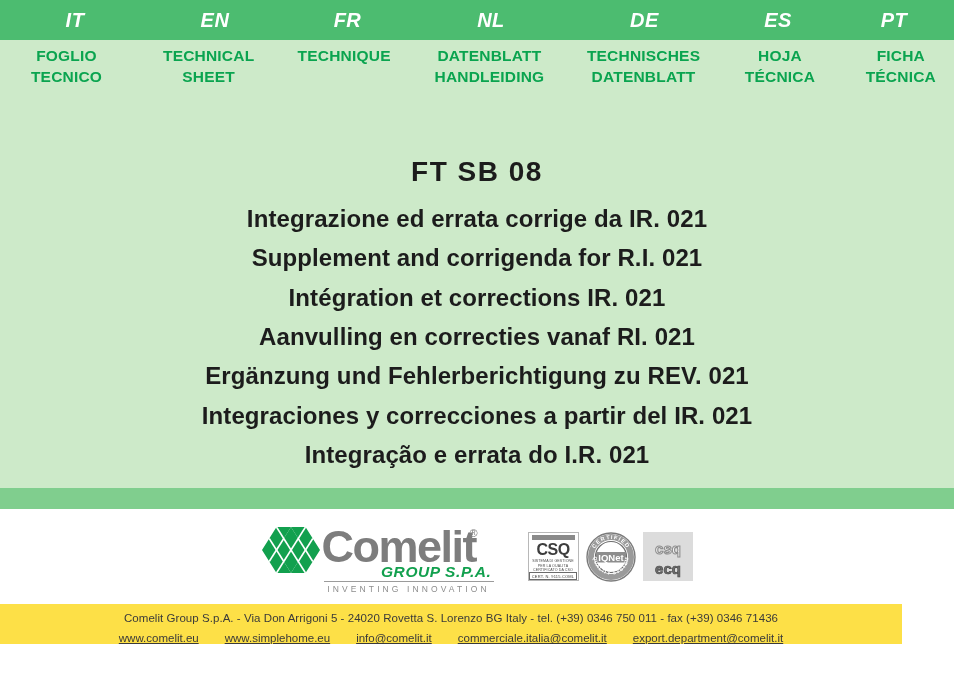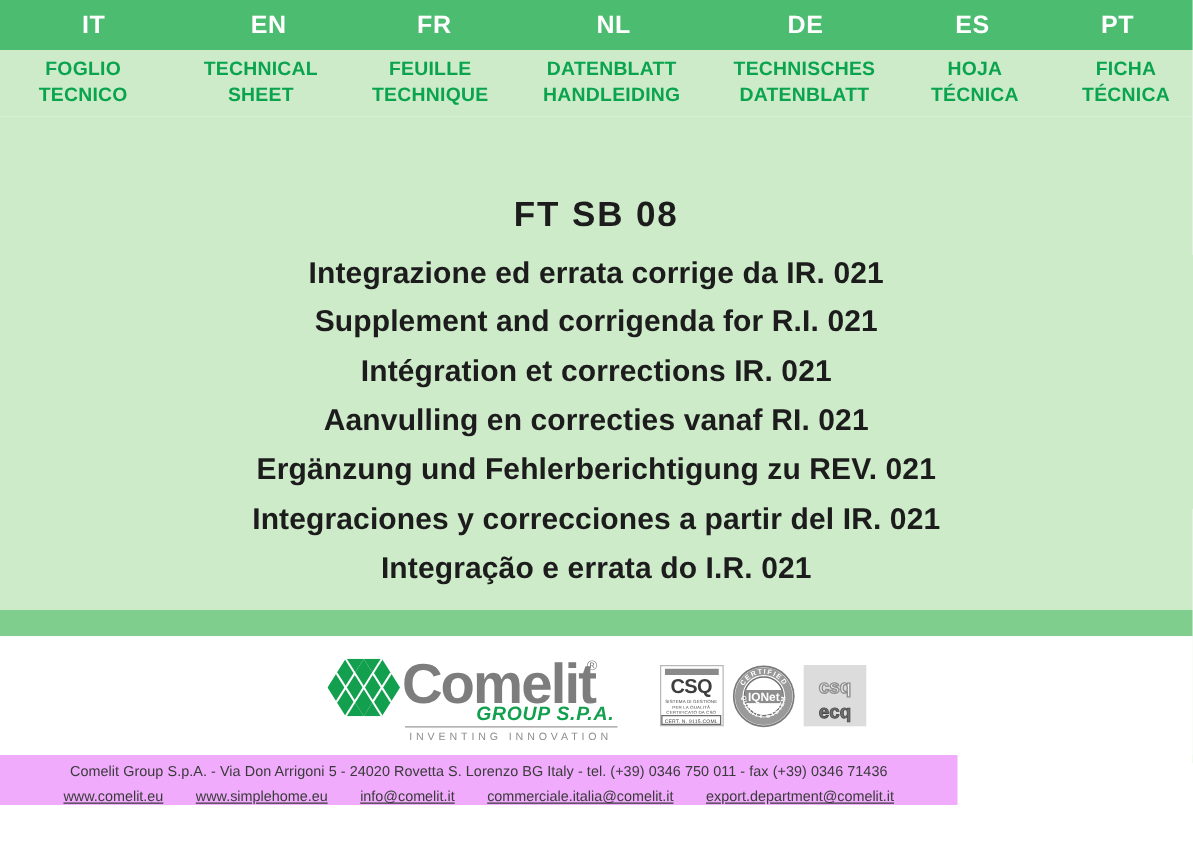--- a/index.html
+++ b/index.html
@@ -35,20 +35,21 @@
     background: #4cbc70;
     align-items: center;
   }
   .lang-code {
     font-size: 20px;
     font-weight: bold;
     color: #ffffff;
     text-align: center;
     letter-spacing: 0.5px;
     line-height: 1;
+    font-style: italic;
   }
   .lang-names {
     display: flex;
     width: 954px;
     padding-top: 6px;
     gap: 18px;
   }
   .lang-name {
     text-align: center;
     font-size: 15.5px;
@@ -224,23 +225,23 @@
     width: 50px;
     height: 49px;
     background: #dcdcdc;
     display: flex;
     align-items: center;
     justify-content: center;
   }
 
   
   .footer {
-    width: 766px;
-    text-align: center;
-    background: #f0abfc;
+    width: 902px;
+    text-align: center;
+    background: #fde047;
     padding-top: 6px;
   }
   .footer-line1 {
     font-size: 11.5px;
     color: #3a3a3a;
     line-height: 1.55;
     letter-spacing: 0.05px;
   }
   .footer-links {
     display: flex;
@@ -275,21 +276,20 @@
     <div class="lang-names">
       <div class="lang-name c0">
         <div>FOGLIO</div>
         <div>TECNICO</div>
       </div>
       <div class="lang-name c1">
         <div>TECHNICAL</div>
         <div>SHEET</div>
       </div>
       <div class="lang-name c2">
-        <div>FEUILLE</div>
         <div>TECHNIQUE</div>
       </div>
       <div class="lang-name c3">
         <div>DATENBLATT</div>
         <div>HANDLEIDING</div>
       </div>
       <div class="lang-name c4">
         <div>TECHNISCHES</div>
         <div>DATENBLATT</div>
       </div>

